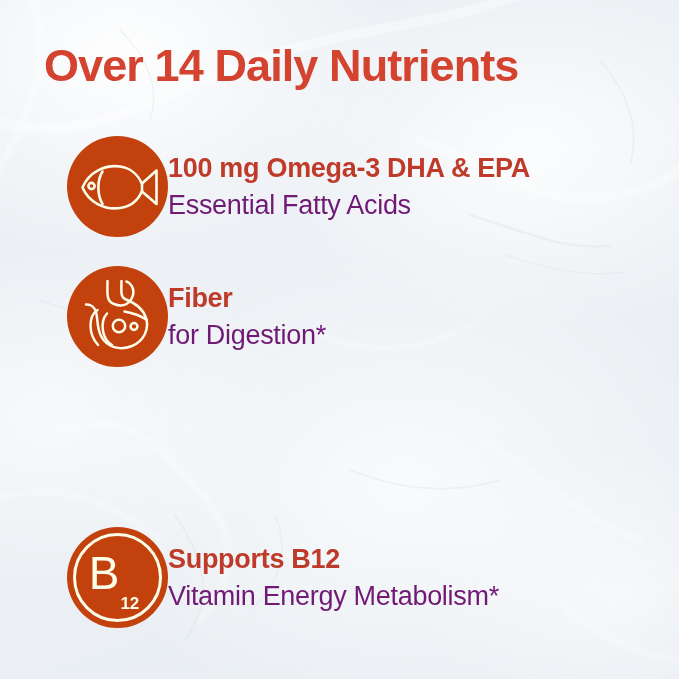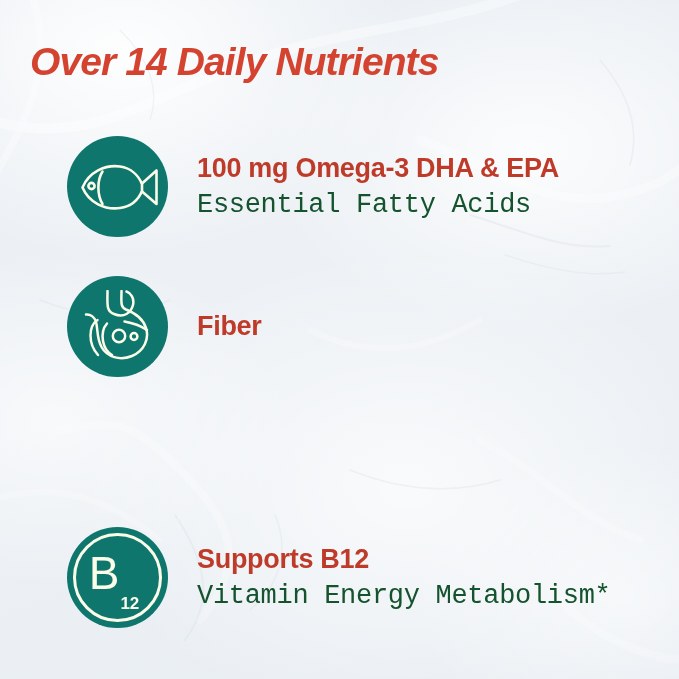--- a/index.html
+++ b/index.html
@@ -32,79 +32,76 @@
       radial-gradient(ellipse 460px 330px at 60% 72%, rgba(255,255,255,0.72) 0%, rgba(255,255,255,0) 72%),
       radial-gradient(ellipse 340px 240px at 8% 62%,  rgba(255,255,255,0.60) 0%, rgba(255,255,255,0) 70%),
       radial-gradient(ellipse 300px 220px at 92% 88%, rgba(255,255,255,0.55) 0%, rgba(255,255,255,0) 70%),
       linear-gradient(160deg, #e9eef3 0%, #edf1f5 40%, #e8edf2 100%);
   }
   .veins { position: absolute; inset: 0; opacity: 0.65; }
 
   
   #title {
     position: absolute;
-    left: 30px;
+    left: 44px;
     top: 40px;
-    font-size: 39px;
+    font-size: 45px;
     font-weight: bold;
     letter-spacing: -0.9px;
     color: #d4432f;
     white-space: nowrap;
-    font-style: italic;
   }
 
   
   .row {
     position: absolute;
     left: 0;
     display: flex;
     align-items: center;
     width: 679px;
   }
   .row-0 { top: 136px; }
-  .row-1 { top: 276px; }
+  .row-1 { top: 266px; }
   .row-2 { top: 396px; }
   .row-3 { top: 527px; }
 
   .icon-badge {
     position: relative;
     flex: 0 0 auto;
     margin-left: 67px;
     width: 101px;
     height: 101px;
     border-radius: 50%;
-    background: #0f766e;
+    background: #c2410c;
     display: flex;
     align-items: center;
     justify-content: center;
   }
   .icon-badge svg { display: block; }
 
   .row-text {
-    margin-left: 29px;
     display: flex;
     flex-direction: column;
     justify-content: center;
   }
   .line-main {
     font-size: 27px;
     font-weight: bold;
     color: #bf3b29;
     letter-spacing: -0.3px;
     line-height: 1.36;
     white-space: nowrap;
   }
   .line-sub {
     font-size: 27px;
     font-weight: normal;
-    color: #14532d;
+    color: #701a75;
     letter-spacing: -0.3px;
     line-height: 1.36;
     white-space: nowrap;
-    font-family: Liberation Mono, monospace;
   }
 
   
   .b12-wrap {
     position: absolute;
     inset: 0;
     display: flex;
     align-items: center;
     justify-content: center;
   }
@@ -190,20 +187,21 @@
           <path d="M26 33.5 C 22 38, 21 45, 22 51 C 23 57, 26 62, 31 65"></path>
           <path d="M16.5 30 C 12 33, 9.5 39, 9.5 45.5 C 9.5 53, 12.5 60, 17 65"></path>
           <path d="M43.5 31.5 C 52 33, 60 36, 66 40"></path>
           <circle cx="38" cy="46" r="6.2"></circle>
           <circle cx="53" cy="46.5" r="3.4"></circle>
         </g>
       </svg>
     </div>
     <div class="row-text">
       <div class="line-main">Fiber</div>
+      <div class="line-sub">for Digestion*</div>
     </div>
   </div>
 
 
   <div class="row row-3">
     <div class="icon-badge">
       <div class="b12-wrap">
         <div class="b12-ring"></div>
         <div class="b12-text"><span>B</span><span class="b12-sub">12</span></div>
       </div>

